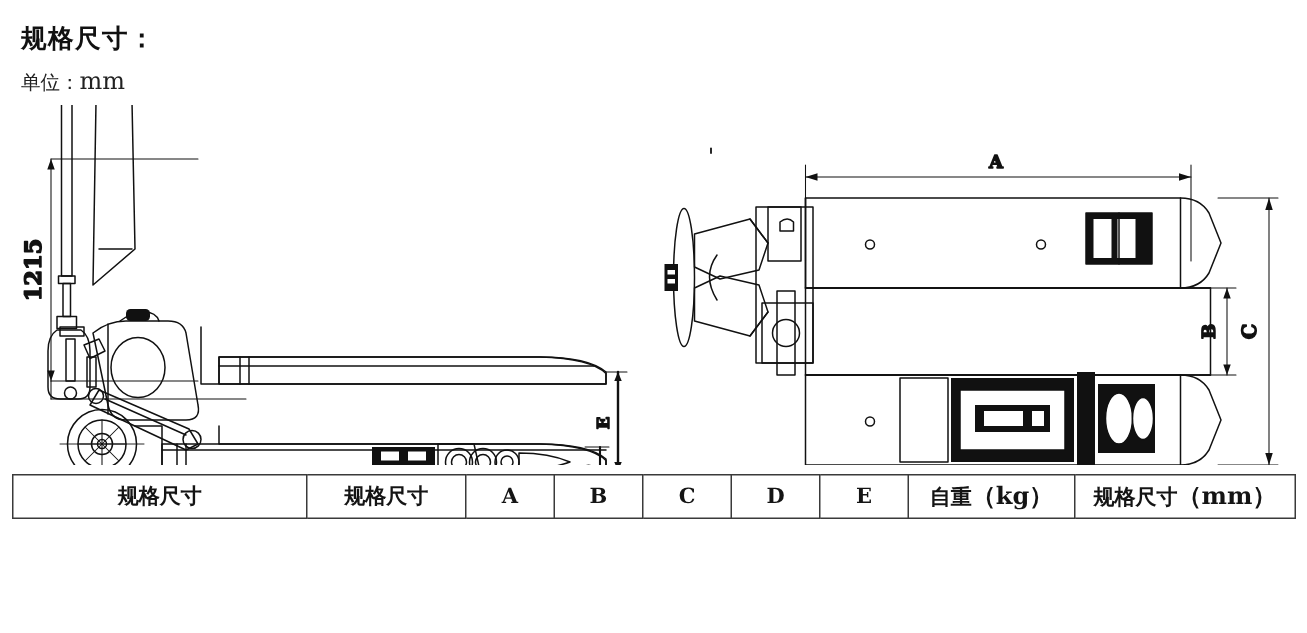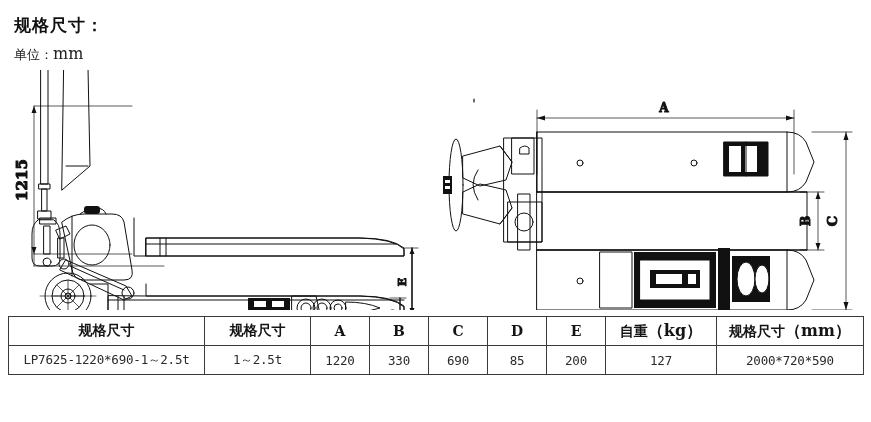--- a/index.html
+++ b/index.html
@@ -307,27 +307,16 @@
         <th class="c-abcde latin">A</th>
         <th class="c-abcde latin">B</th>
         <th class="c-abcde latin">C</th>
         <th class="c-abcde latin">D</th>
         <th class="c-abcde latin">E</th>
         <th class="c-weight"><span>自重</span><span class="sm">（kg）</span></th>
         <th class="c-pack"><span>规格尺寸</span><span class="sm">（mm）</span></th>
       </tr>
     </thead>
     <tbody>
-      <tr>
-        <td>LP7625-1220*690-1～2.5t</td>
-        <td>1～2.5t</td>
-        <td>1220</td>
-        <td>330</td>
-        <td>690</td>
-        <td>85</td>
-        <td>200</td>
-        <td>127</td>
-        <td>2000*720*590</td>
-      </tr>
     </tbody>
   </table>
 
 </div>
 
 </body></html>

